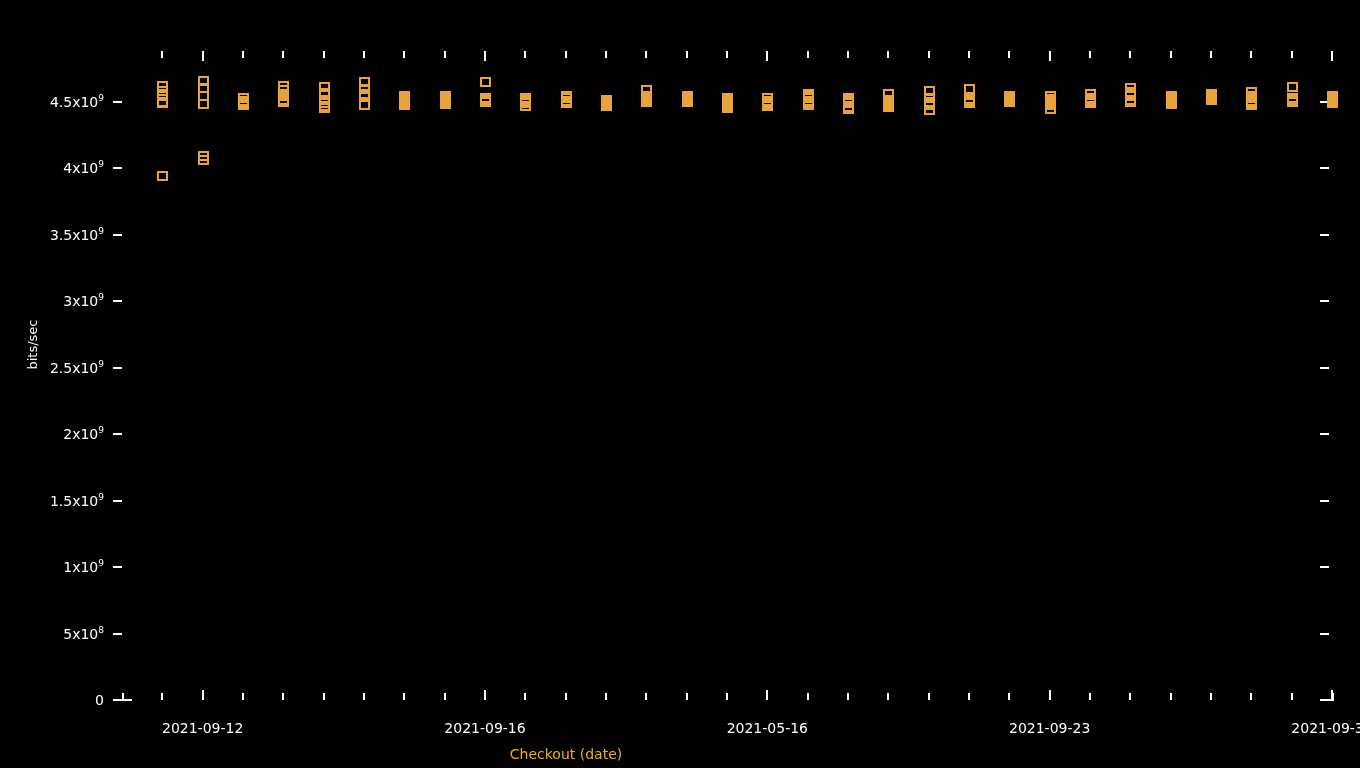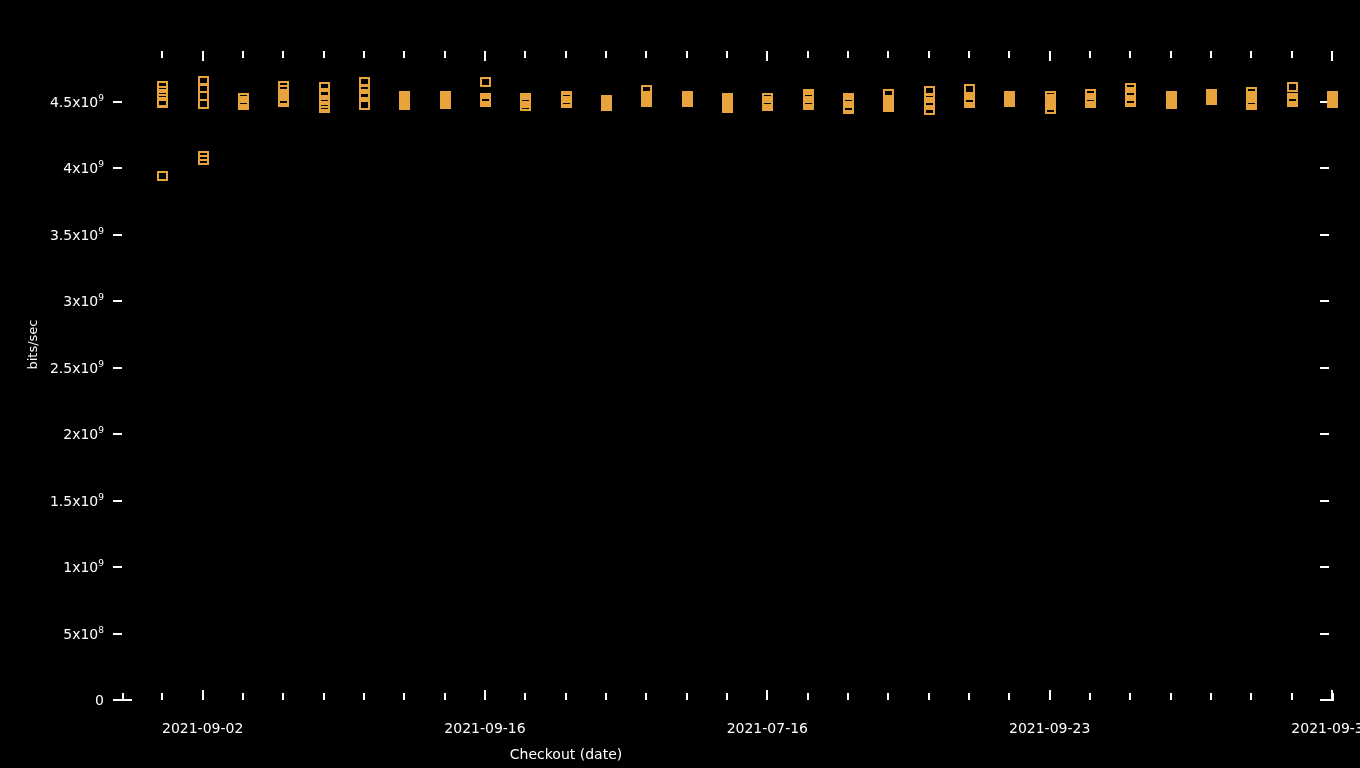--- a/index.html
+++ b/index.html
@@ -43,21 +43,21 @@
     transform-origin: center center;
     white-space: nowrap;
   }
   .xlabel {
     position: absolute;
     left: 0;
     top: 746px;
     width: 1132px;
     text-align: center;
     font-size: 14px;
-    color: #ffffff;
+    color: #eab308;
     white-space: nowrap;
   }
   .ytick-label {
     position: absolute;
     right: 0;
     text-align: right;
     font-size: 14px;
     color: #ffffff;
     white-space: nowrap;
     transform: translateY(-50%);
@@ -228,23 +228,23 @@
       <div class="xtick-mark" style="left: 1290.67px; top: 693px; height: 7px;"></div>
       <div class="xtick-mark" style="left: 1290.67px; top: 51px; height: 7px;"></div>
       <div class="xtick-mark" style="left: 1331px; top: 690px; height: 10px;"></div>
       <div class="xtick-mark" style="left: 1331px; top: 51px; height: 10px;"></div>
       <div class="corner" style="left: 122px; top: 693px; width: 2px; height: 8px; background: rgb(255, 255, 255);"></div>
       <div class="corner" style="left: 122px; top: 699px; width: 10px; height: 2px; background: rgb(255, 255, 255);"></div>
       <div class="corner" style="left: 1332px; top: 693px; width: 2px; height: 8px; background: rgb(255, 255, 255);"></div>
       <div class="corner" style="left: 1323px; top: 699px; width: 10px; height: 2px; background: rgb(255, 255, 255);"></div>
     </div>
   <div id="x-axis-tick-labels">
-      <div class="xtick-label" style="left: 202.667px;">2021-09-02</div>
+      <div class="xtick-label" style="left: 202.667px;">2021-09-12</div>
       <div class="xtick-label" style="left: 485px;">2021-09-16</div>
-      <div class="xtick-label" style="left: 767.333px;">2021-07-16</div>
+      <div class="xtick-label" style="left: 767.333px;">2021-05-16</div>
       <div class="xtick-label" style="left: 1049.67px;">2021-09-23</div>
       <div class="xtick-label" style="left: 1332px;">2021-09-30</div>
     </div>
   <div id="data-markers">
       <div class="marker" style="left: 157.333px; top: 80.54px; border-color: rgb(232, 163, 60);"></div>
       <div class="marker" style="left: 157.333px; top: 85.86px; border-color: rgb(232, 163, 60);"></div>
       <div class="marker" style="left: 157.333px; top: 90.515px; border-color: rgb(232, 163, 60);"></div>
       <div class="marker" style="left: 157.333px; top: 97.165px; border-color: rgb(232, 163, 60);"></div>
       <div class="marker" style="left: 157.333px; top: 97.83px; border-color: rgb(232, 163, 60);"></div>
       <div class="marker" style="left: 157.333px; top: 170.98px; border-color: rgb(232, 163, 60);"></div>

